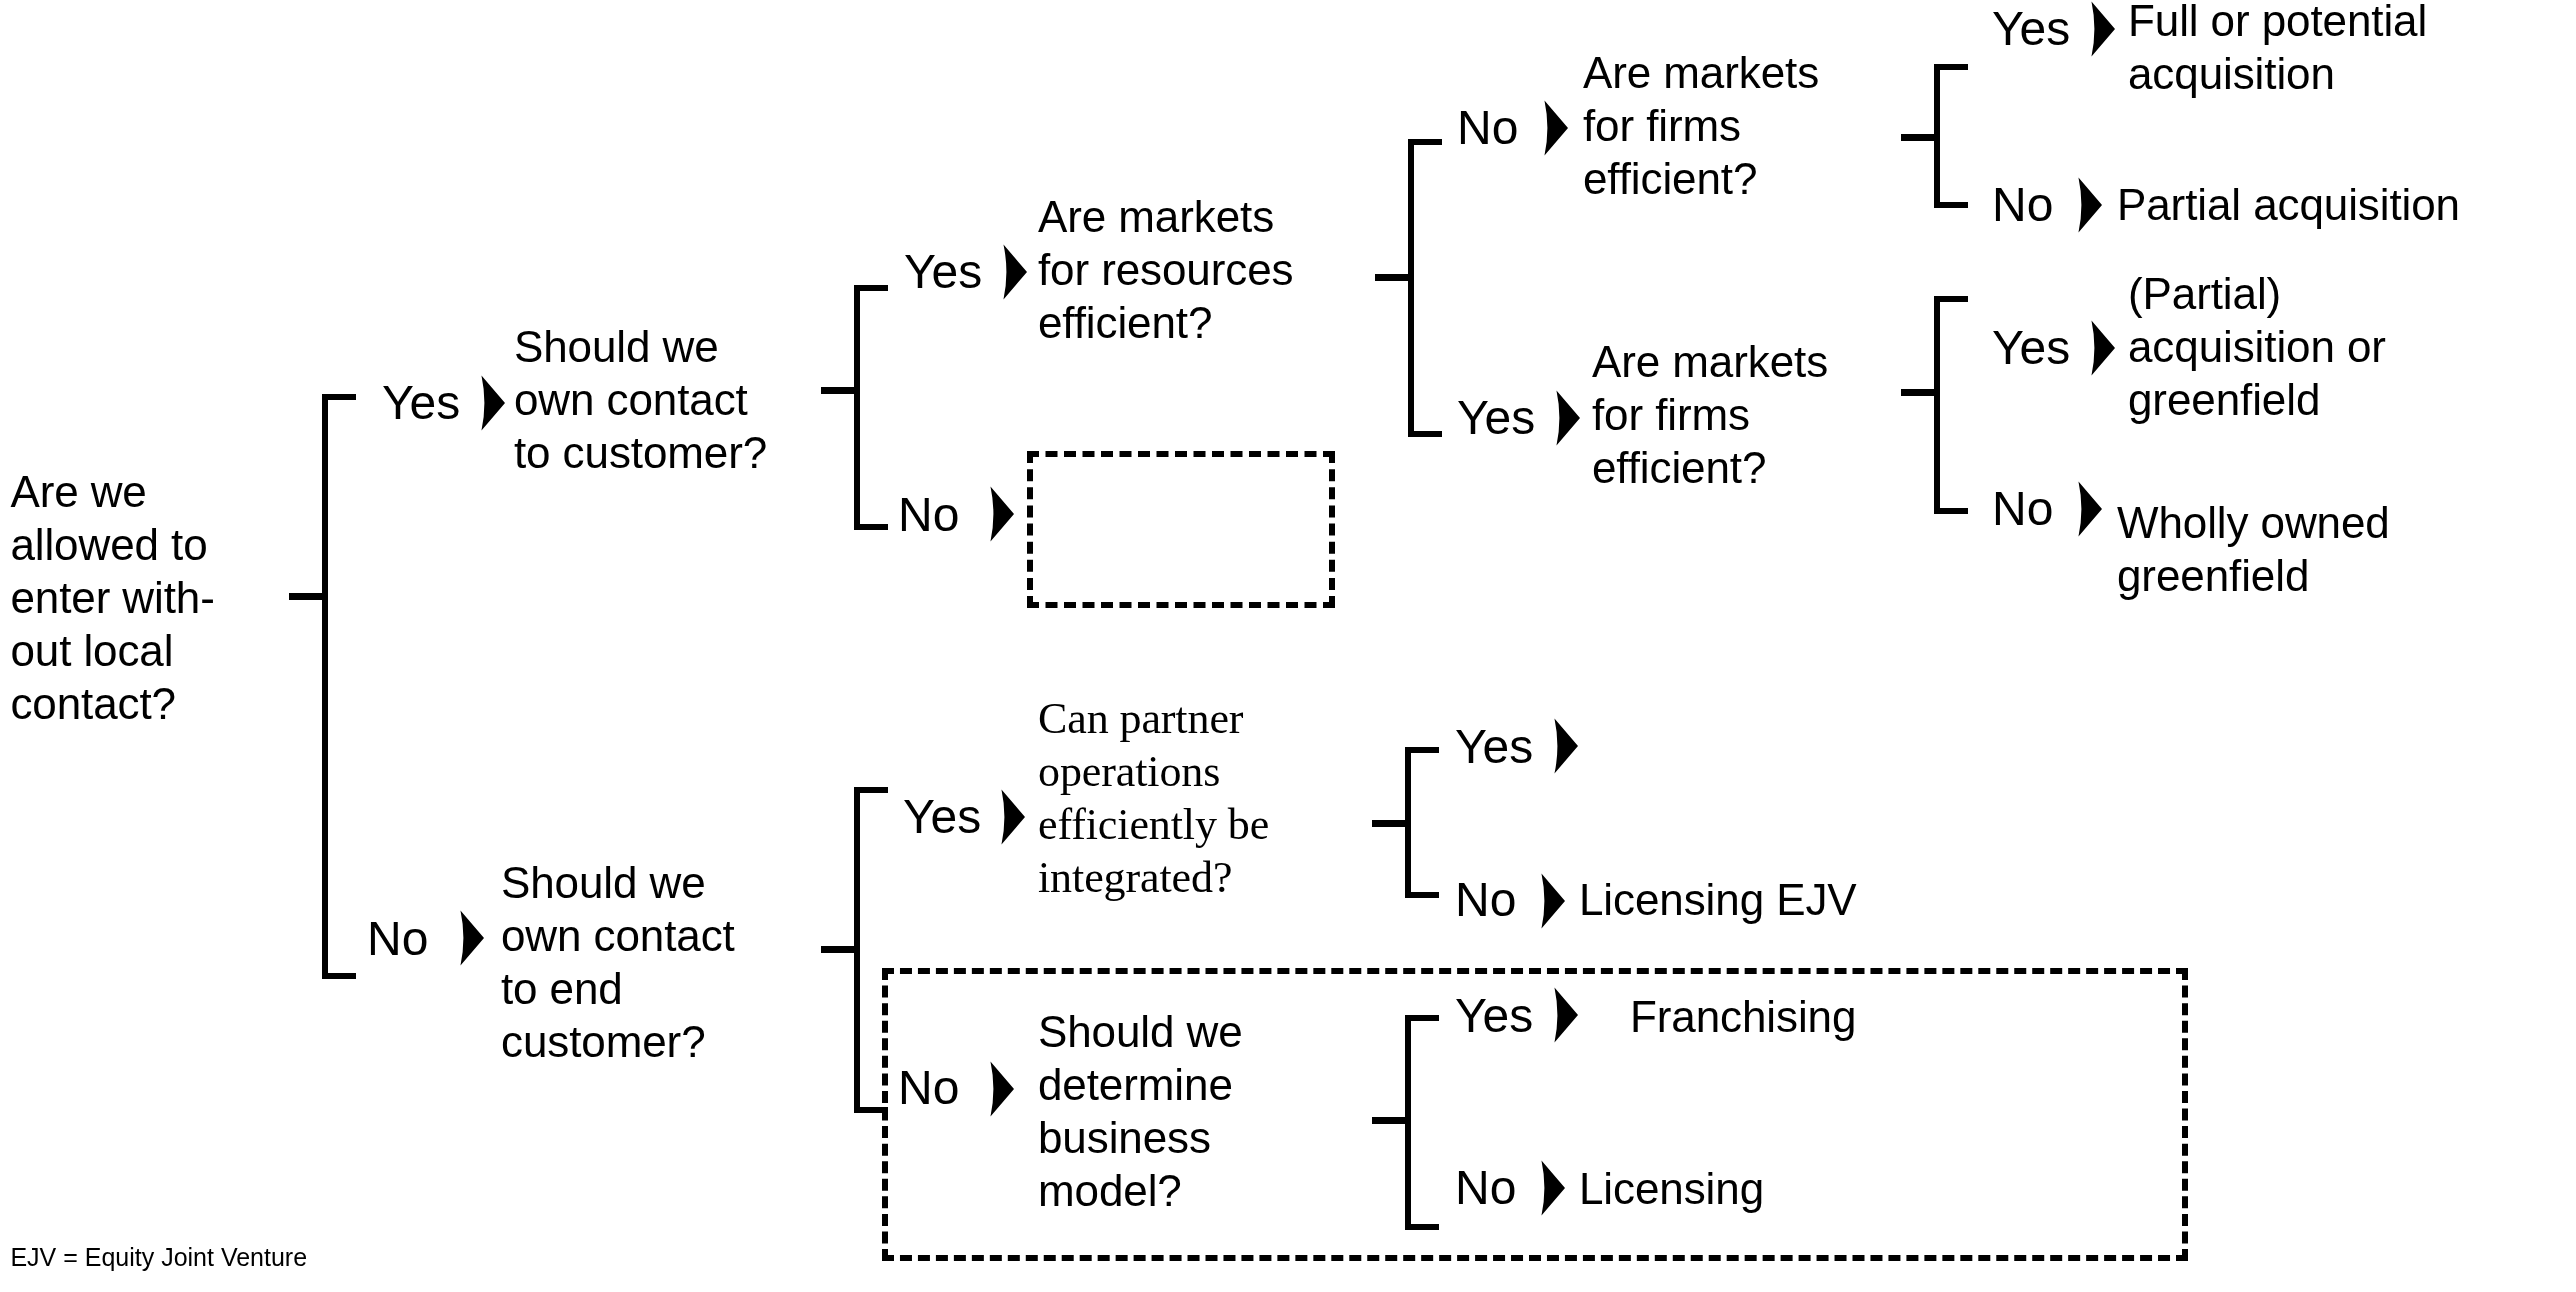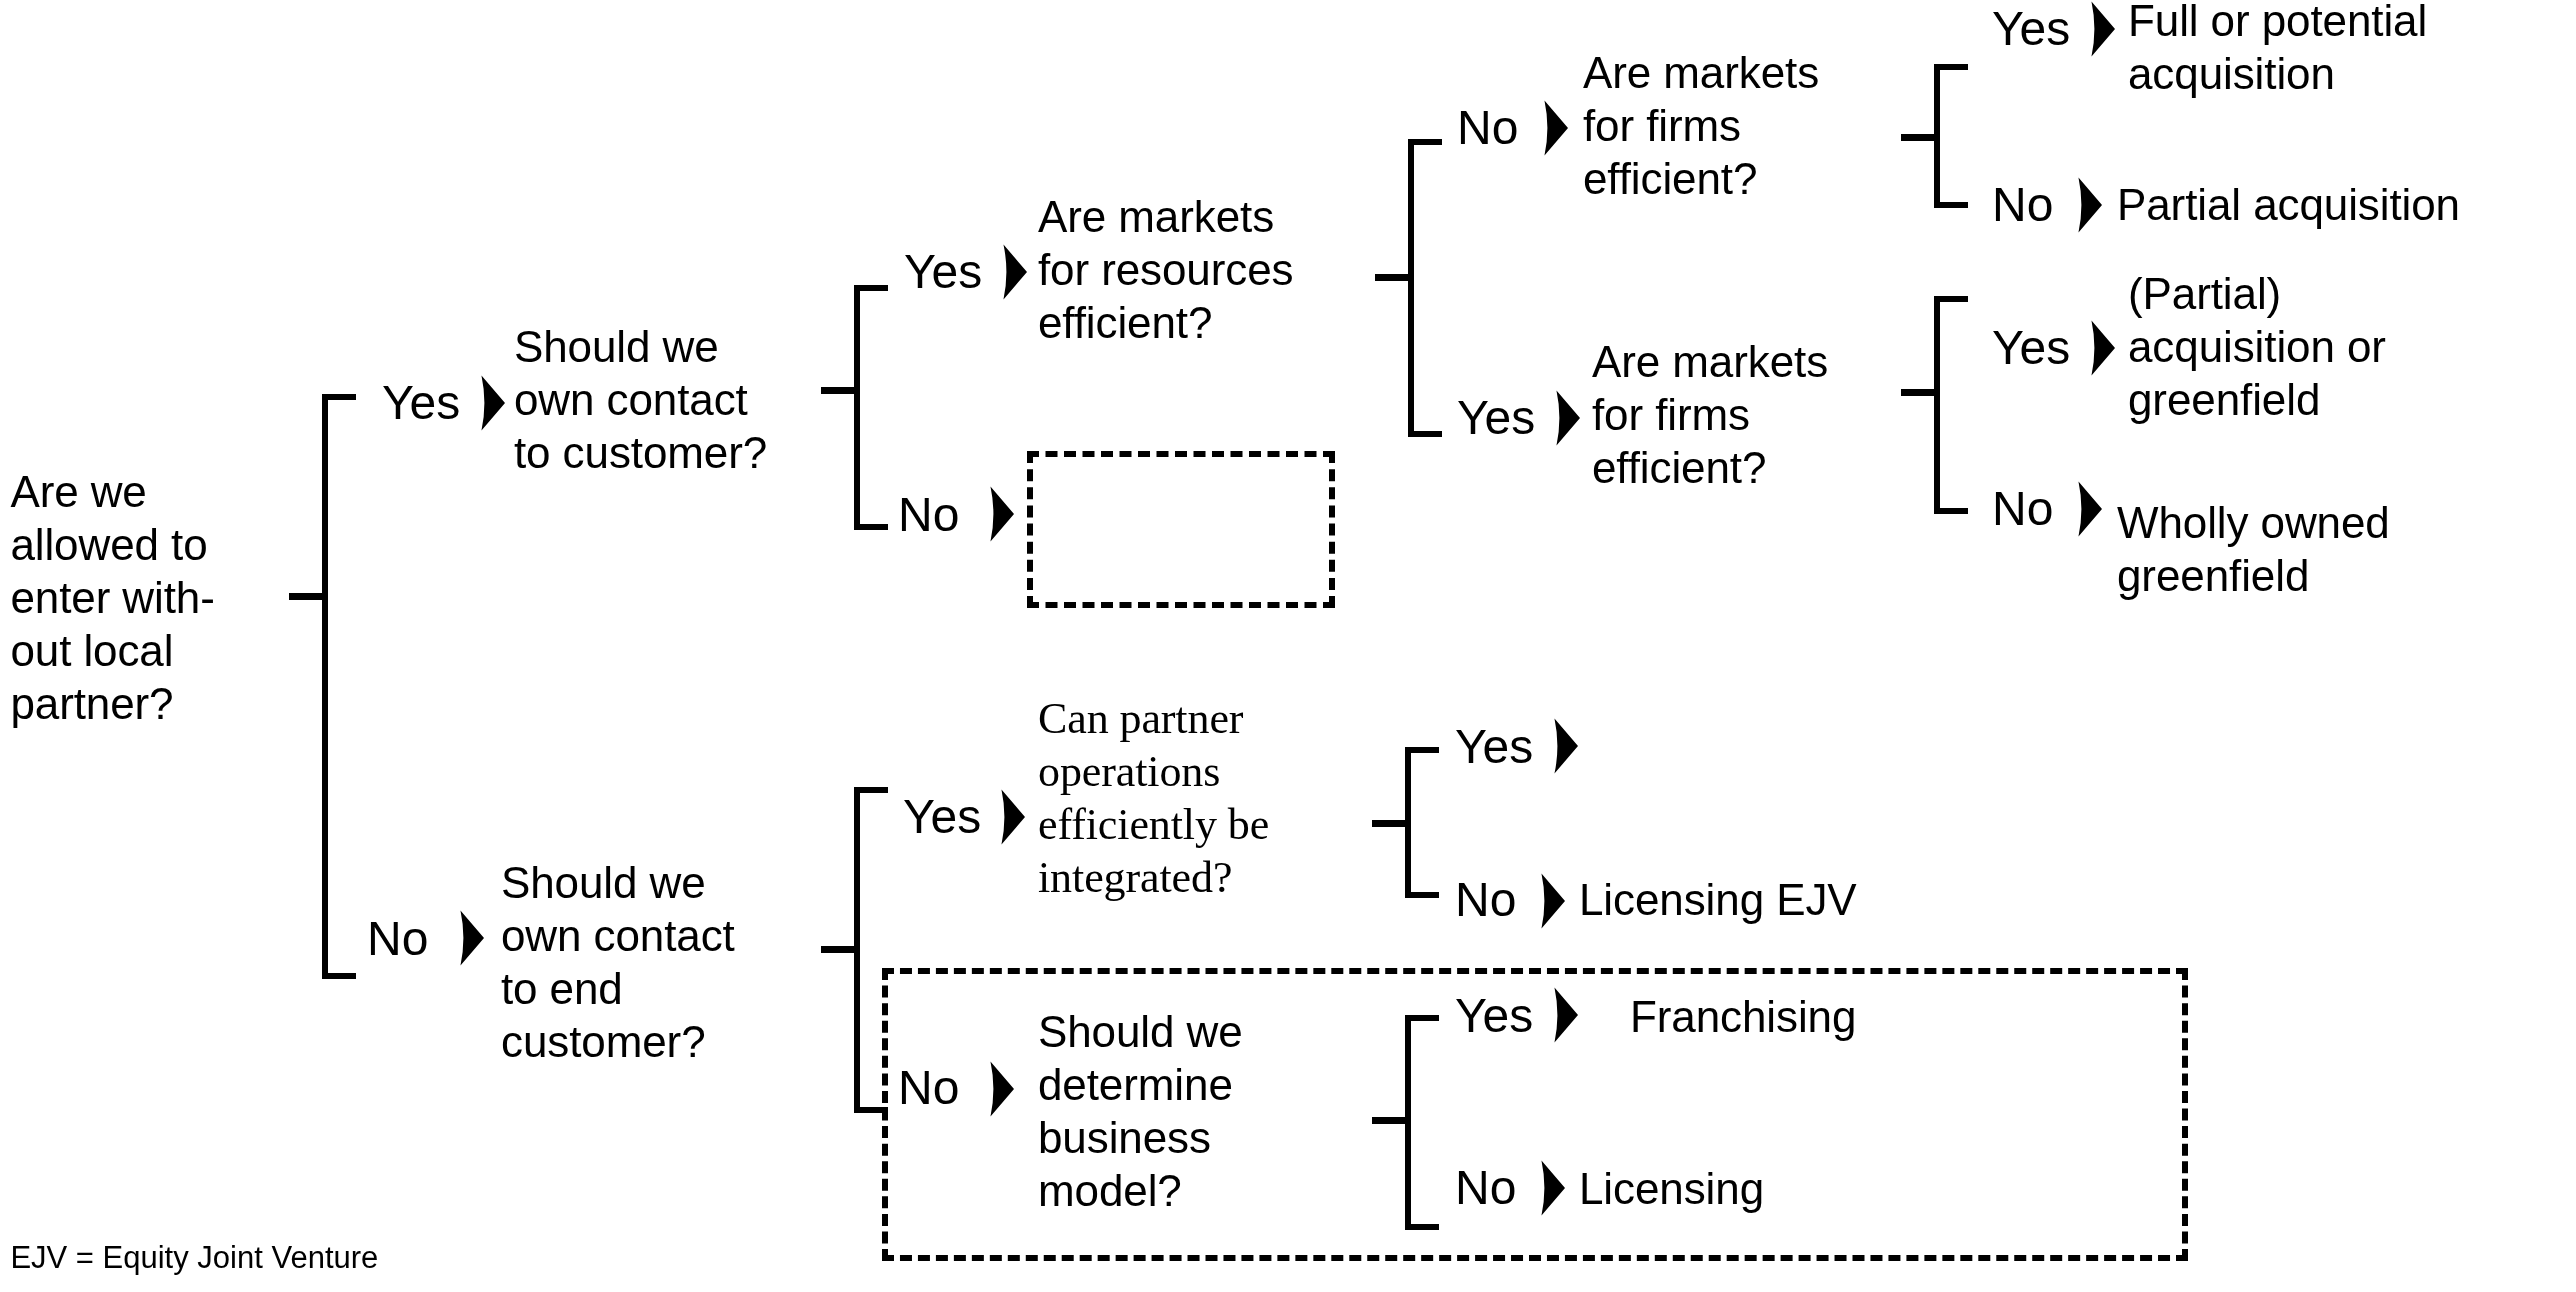--- a/index.html
+++ b/index.html
@@ -28,21 +28,21 @@
   }
   .label {
     position: absolute;
     font-size: 48px;
     line-height: 53px;
     color: #000;
     white-space: nowrap;
   }
   .footnote {
     position: absolute;
-    font-size: 31px;
+    font-size: 25px;
     line-height: 37px;
     color: #000;
     white-space: nowrap;
   }
 
   
   .arrow {
     position: absolute;
     width: 25px;
     height: 58px;
@@ -85,21 +85,21 @@
 </style>
 </head>
 <body>
 
 <div id="canvas">
 
   <div class="node" style="left:10.4px; top:597px; transform:translateY(-50%); width:282px;">Are we
 allowed to
 enter with-
 out local
-partner?</div>
+contact?</div>
 
   <div class="bracket" style="left:322px; top:394px; height:585px;">
     <div class="spine"></div>
     <div class="arm top"></div>
     <div class="arm bot"></div>
     <div class="stub" style="top:199px;"></div>
   </div>
 
   <div class="label" style="left:382px; top:376px;">Yes</div>
   <div class="arrow" style="left:480px; top:374px;">

